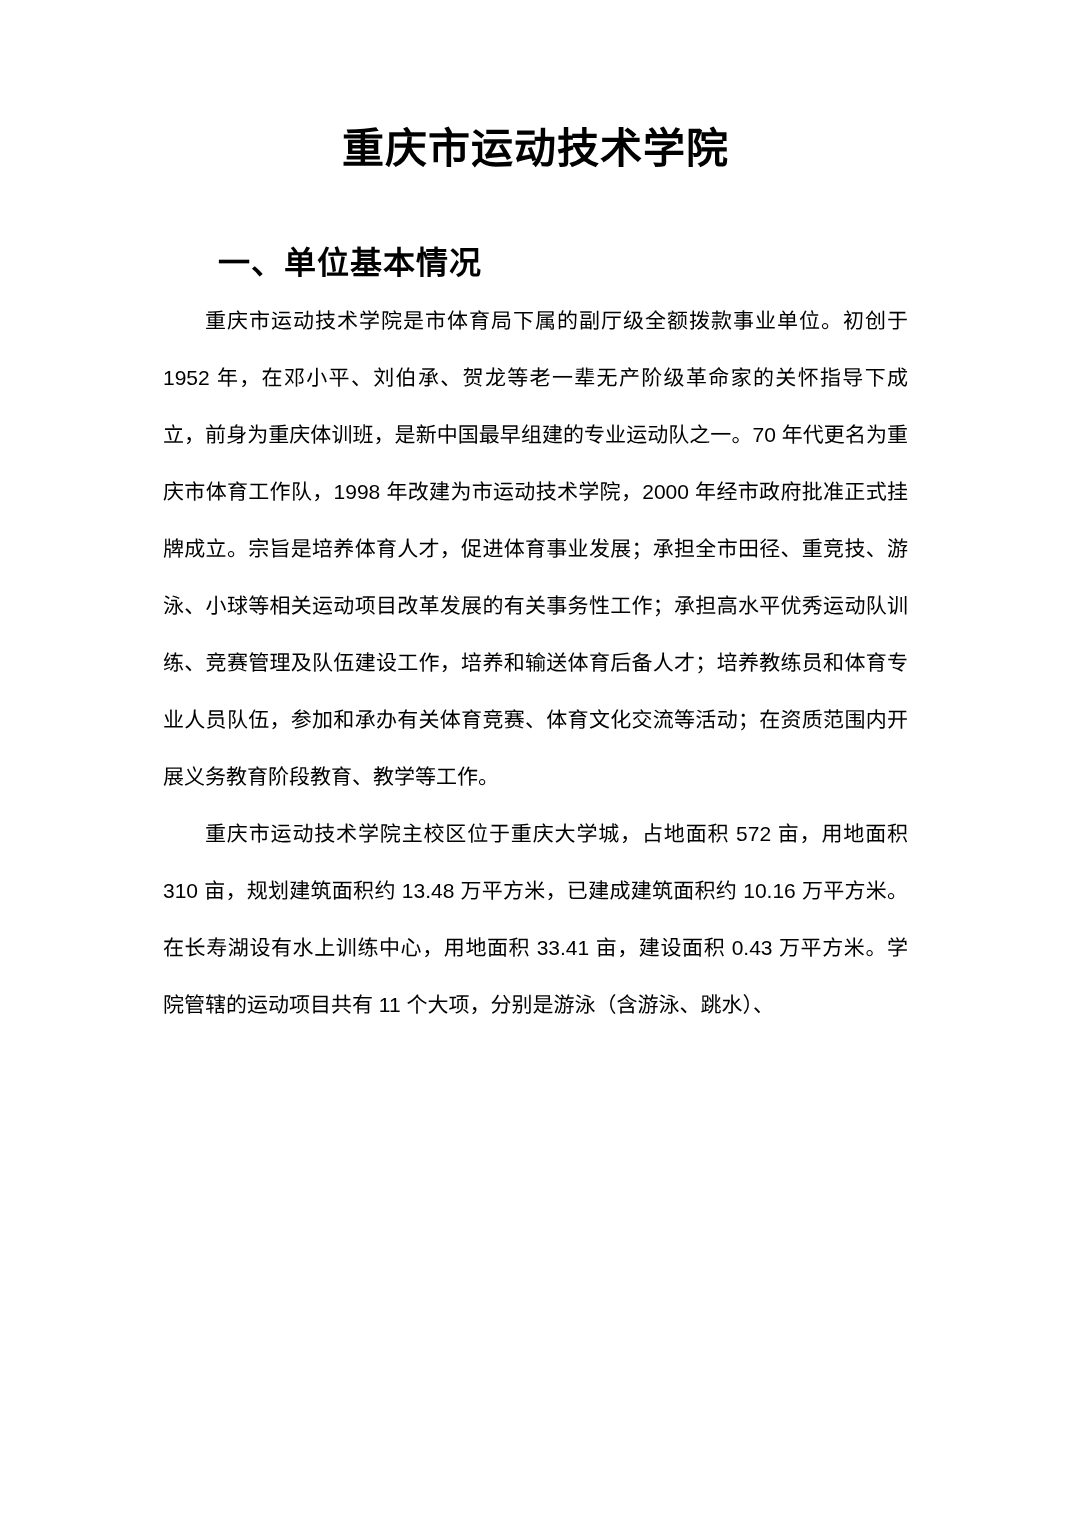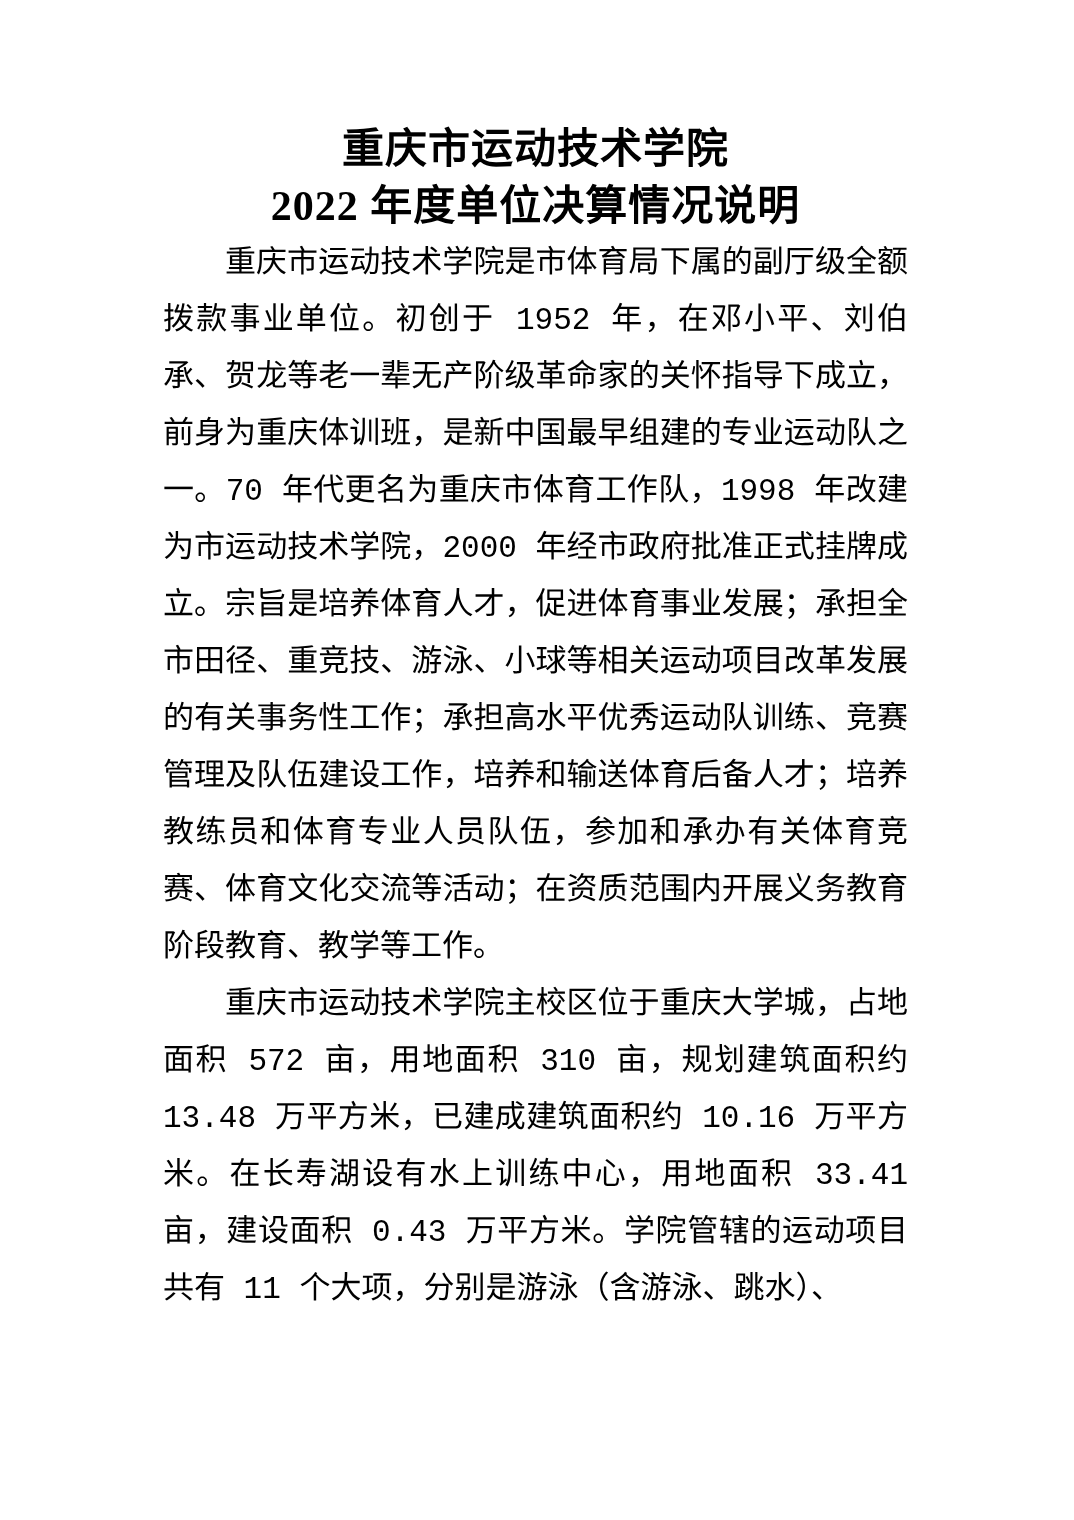--- a/index.html
+++ b/index.html
@@ -46,36 +46,36 @@
     margin: 0;
     font-weight: normal;
     font-family: "Liberation Serif", serif;
     font-size: 31px;
     line-height: 57px;
     text-indent: 50px;
     letter-spacing: 1px;
   }
   .body-paragraph {
     margin: 0;
-    font-family: Liberation Mono, monospace;
-    font-size: 31px;
+    font-family: Liberation Sans, sans-serif;
+    font-size: 21px;
     line-height: 57px;
     text-align: justify;
     text-indent: 2em;
   }
 </style>
 </head>
 <body>
 
 <div class="page">
 
   <h1 class="doc-title">
     <span class="title-line">重庆市运动技术学院</span>
-    <span class="title-line">2022 年度单位决算情况说明</span>
   </h1>
 
+  <h2 class="section-heading">一、单位基本情况</h2>
 
 
   <p class="body-paragraph">重庆市运动技术学院是市体育局下属的副厅级全额拨款事业单位。初创于 1952 年，在邓小平、刘伯承、贺龙等老一辈无产阶级革命家的关怀指导下成立，前身为重庆体训班，是新中国最早组建的专业运动队之一。70 年代更名为重庆市体育工作队，1998 年改建为市运动技术学院，2000 年经市政府批准正式挂牌成立。宗旨是培养体育人才，促进体育事业发展；承担全市田径、重竞技、游泳、小球等相关运动项目改革发展的有关事务性工作；承担高水平优秀运动队训练、竞赛管理及队伍建设工作，培养和输送体育后备人才；培养教练员和体育专业人员队伍，参加和承办有关体育竞赛、体育文化交流等活动；在资质范围内开展义务教育阶段教育、教学等工作。</p>
 
   <p class="body-paragraph">重庆市运动技术学院主校区位于重庆大学城，占地面积 572 亩，用地面积 310 亩，规划建筑面积约 13.48 万平方米，已建成建筑面积约 10.16 万平方米。在长寿湖设有水上训练中心，用地面积 33.41 亩，建设面积 0.43 万平方米。学院管辖的运动项目共有 11 个大项，分别是游泳（含游泳、跳水）、</p>
 
 </div>
 
 </body></html>

